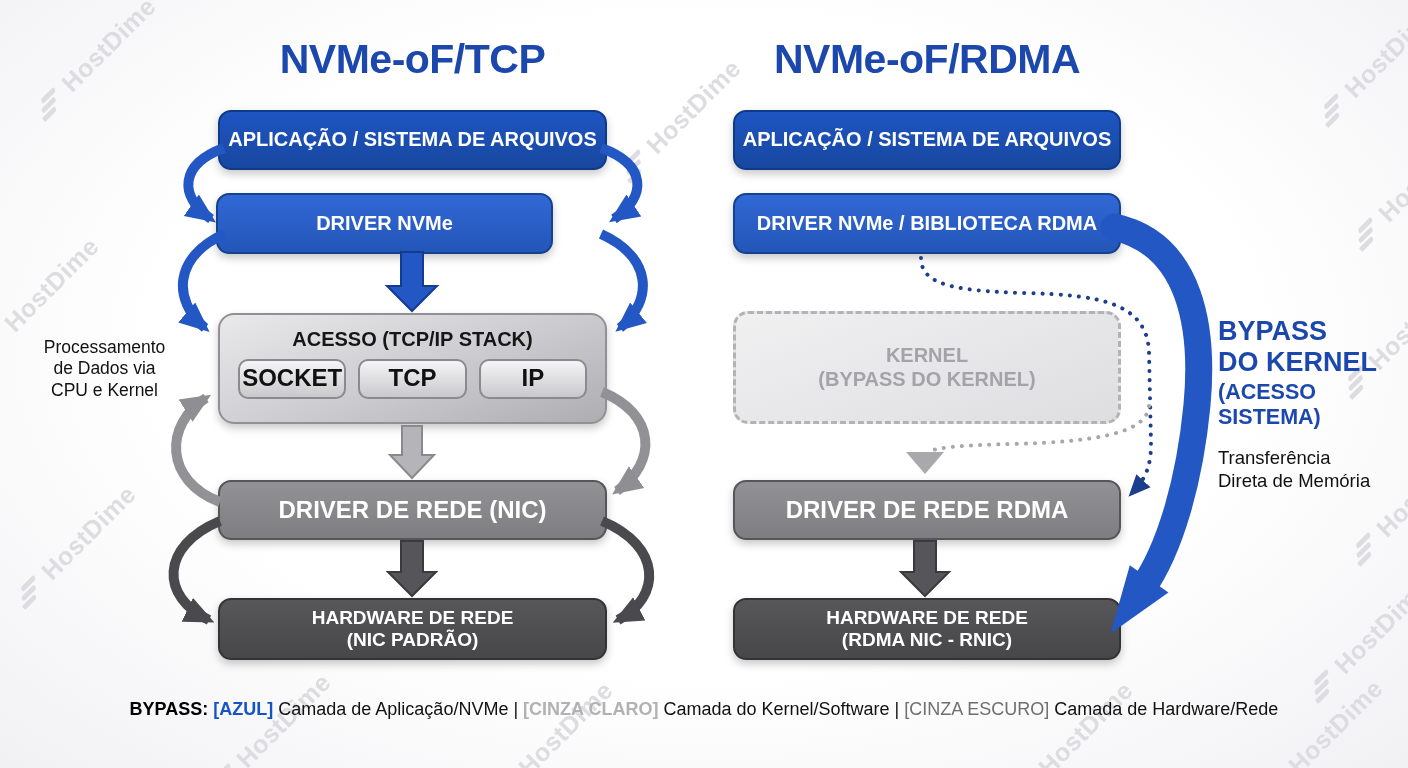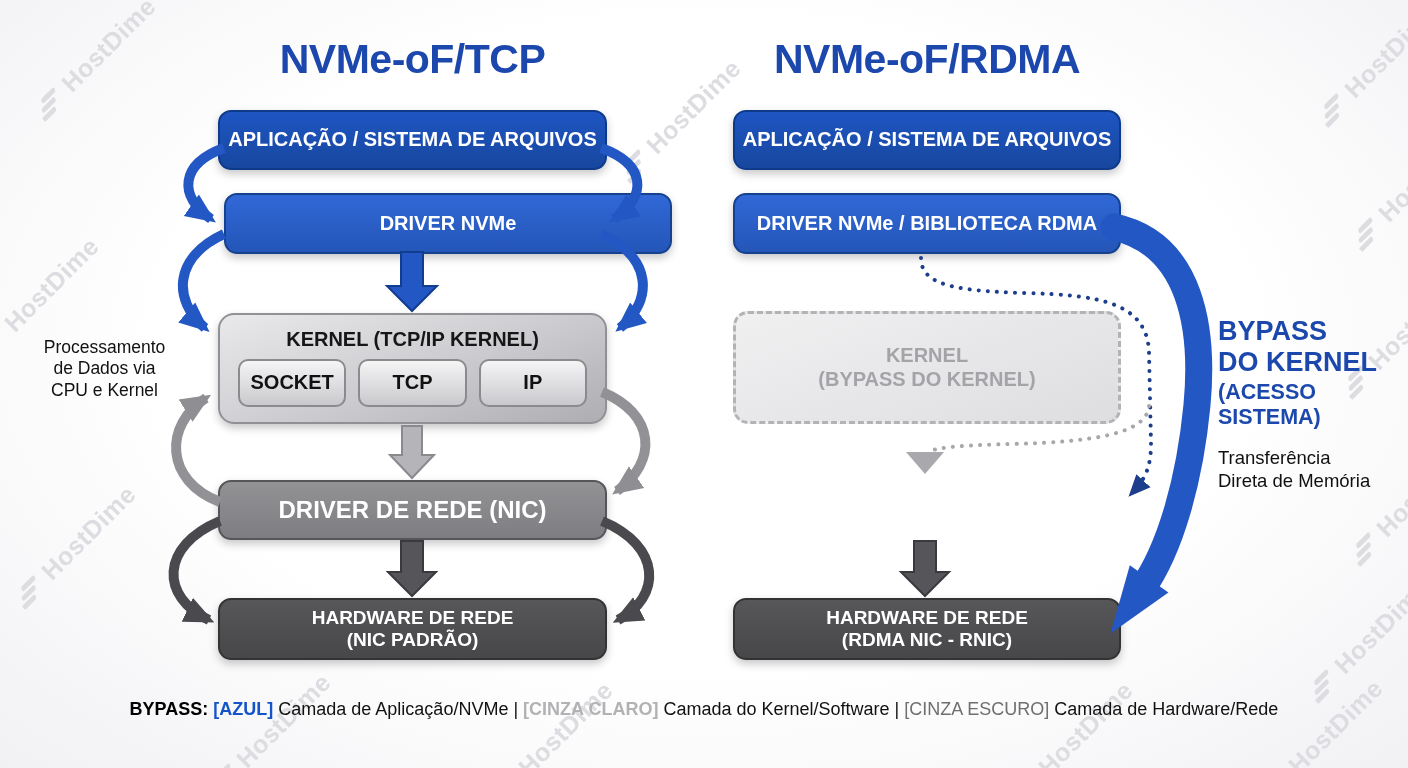--- a/index.html
+++ b/index.html
@@ -35,23 +35,23 @@
     border:2px solid #16418f; color:#ffffff; font-size:20px;
   }
   .gray-kernel {
     background: linear-gradient(160deg,#e9e9eb 0%,#cbcbcf 55%,#aeaeb2 100%);
     border:2px solid #919195; border-radius:16px; color:#161616;
     justify-content:flex-start;
   }
   .kernel-title { font-size:20px; font-weight:bold; margin-top:13px; }
   .kernel-row { display:flex; gap:12px; width:100%; padding:0 18px; margin-top:7px; }
   .kernel-sub {
-    flex:1; height:48px; display:flex; align-items:center; justify-content:center;
+    flex:1; height:40px; display:flex; align-items:center; justify-content:center;
     background: linear-gradient(180deg,#f5f5f6 0%,#c9c9cd 100%);
-    border:2px solid #8b8b8f; border-radius:10px; font-size:20px; color:#111;
+    border:2px solid #8b8b8f; border-radius:10px; font-size:24px; color:#111;
   }
   .gray-mid {
     background: linear-gradient(180deg,#929295 0%,#7e7e82 100%);
     border:2px solid #55555a; color:#ffffff; font-size:24px;
   }
   .gray-dark {
     background: linear-gradient(180deg,#57575a 0%,#47474a 100%);
     border:2px solid #333336; color:#ffffff; font-size:19px;
   }
   .kernel-dashed {
@@ -219,26 +219,26 @@
       </svg>
       <span>HostDime</span>
     </div>
 
   <div class="col-title" style="left:218px; top:36px; width:389px;">NVMe-oF/TCP</div>
 
   <div class="box blue-dark" style="left:218px; top:110px; width:389px; height:60px;">
     <span>APLICAÇÃO / SISTEMA DE ARQUIVOS</span>
   </div>
 
-  <div class="box blue-mid" style="left:224px; top:193px; width:448px; height:61px;justify-content:center;">
+  <div class="box blue-mid" style="left:216px; top:193px; width:337px; height:61px;justify-content:center;">
     <span>DRIVER NVMe</span>
   </div>
 
   <div class="box gray-kernel" style="left:218px; top:313px; width:389px; height:111px;">
-    <div class="kernel-title">KERNEL (TCP/IP KERNEL)</div>
+    <div class="kernel-title">ACESSO (TCP/IP STACK)</div>
     <div class="kernel-row">
       <div class="kernel-sub">
         <span>SOCKET</span>
       </div>
       <div class="kernel-sub">
         <span>TCP</span>
       </div>
       <div class="kernel-sub">
         <span>IP</span>
       </div>
@@ -266,20 +266,23 @@
 
   <div class="box blue-mid" style="left:733px; top:193px; width:388px; height:61px;">
     <span>DRIVER NVMe / BIBLIOTECA RDMA</span>
   </div>
 
   <div class="box kernel-dashed pre" style="left:733px; top:311px; width:388px; height:113px;">
     <span class="pre">KERNEL
 (BYPASS DO KERNEL)</span>
   </div>
 
+  <div class="box gray-mid" style="left:733px; top:480px; width:388px; height:60px;">
+    <span>DRIVER DE REDE RDMA</span>
+  </div>
 
   <div class="box gray-dark" style="left:733px; top:598px; width:388px; height:62px;">
     <span class="pre">HARDWARE DE REDE
 (RDMA NIC - RNIC)</span>
   </div>
 
   <div class="bypass-wrap">
     <div class="bypass-title pre">BYPASS
 DO KERNEL</div>
     <div class="bypass-sub">(ACESSO SISTEMA)</div>

